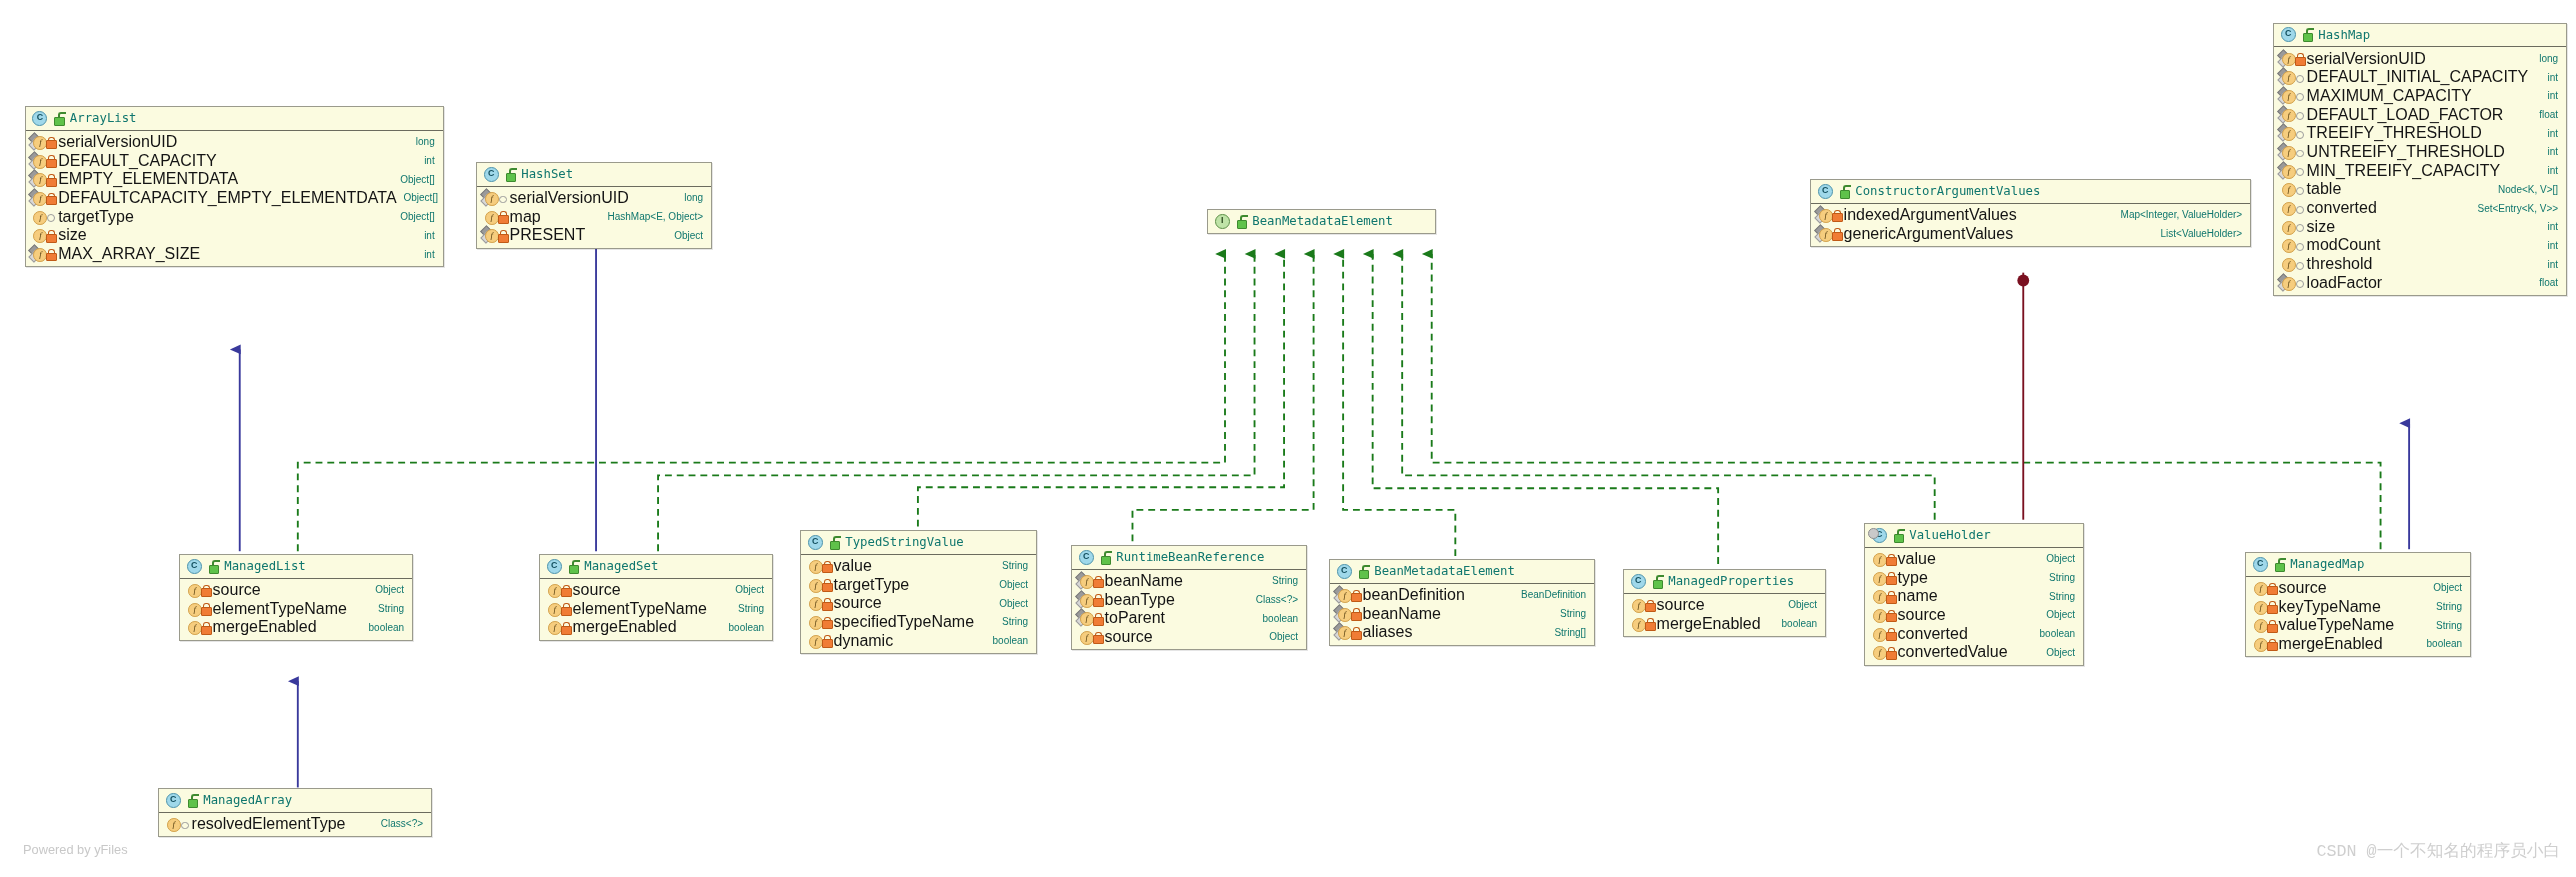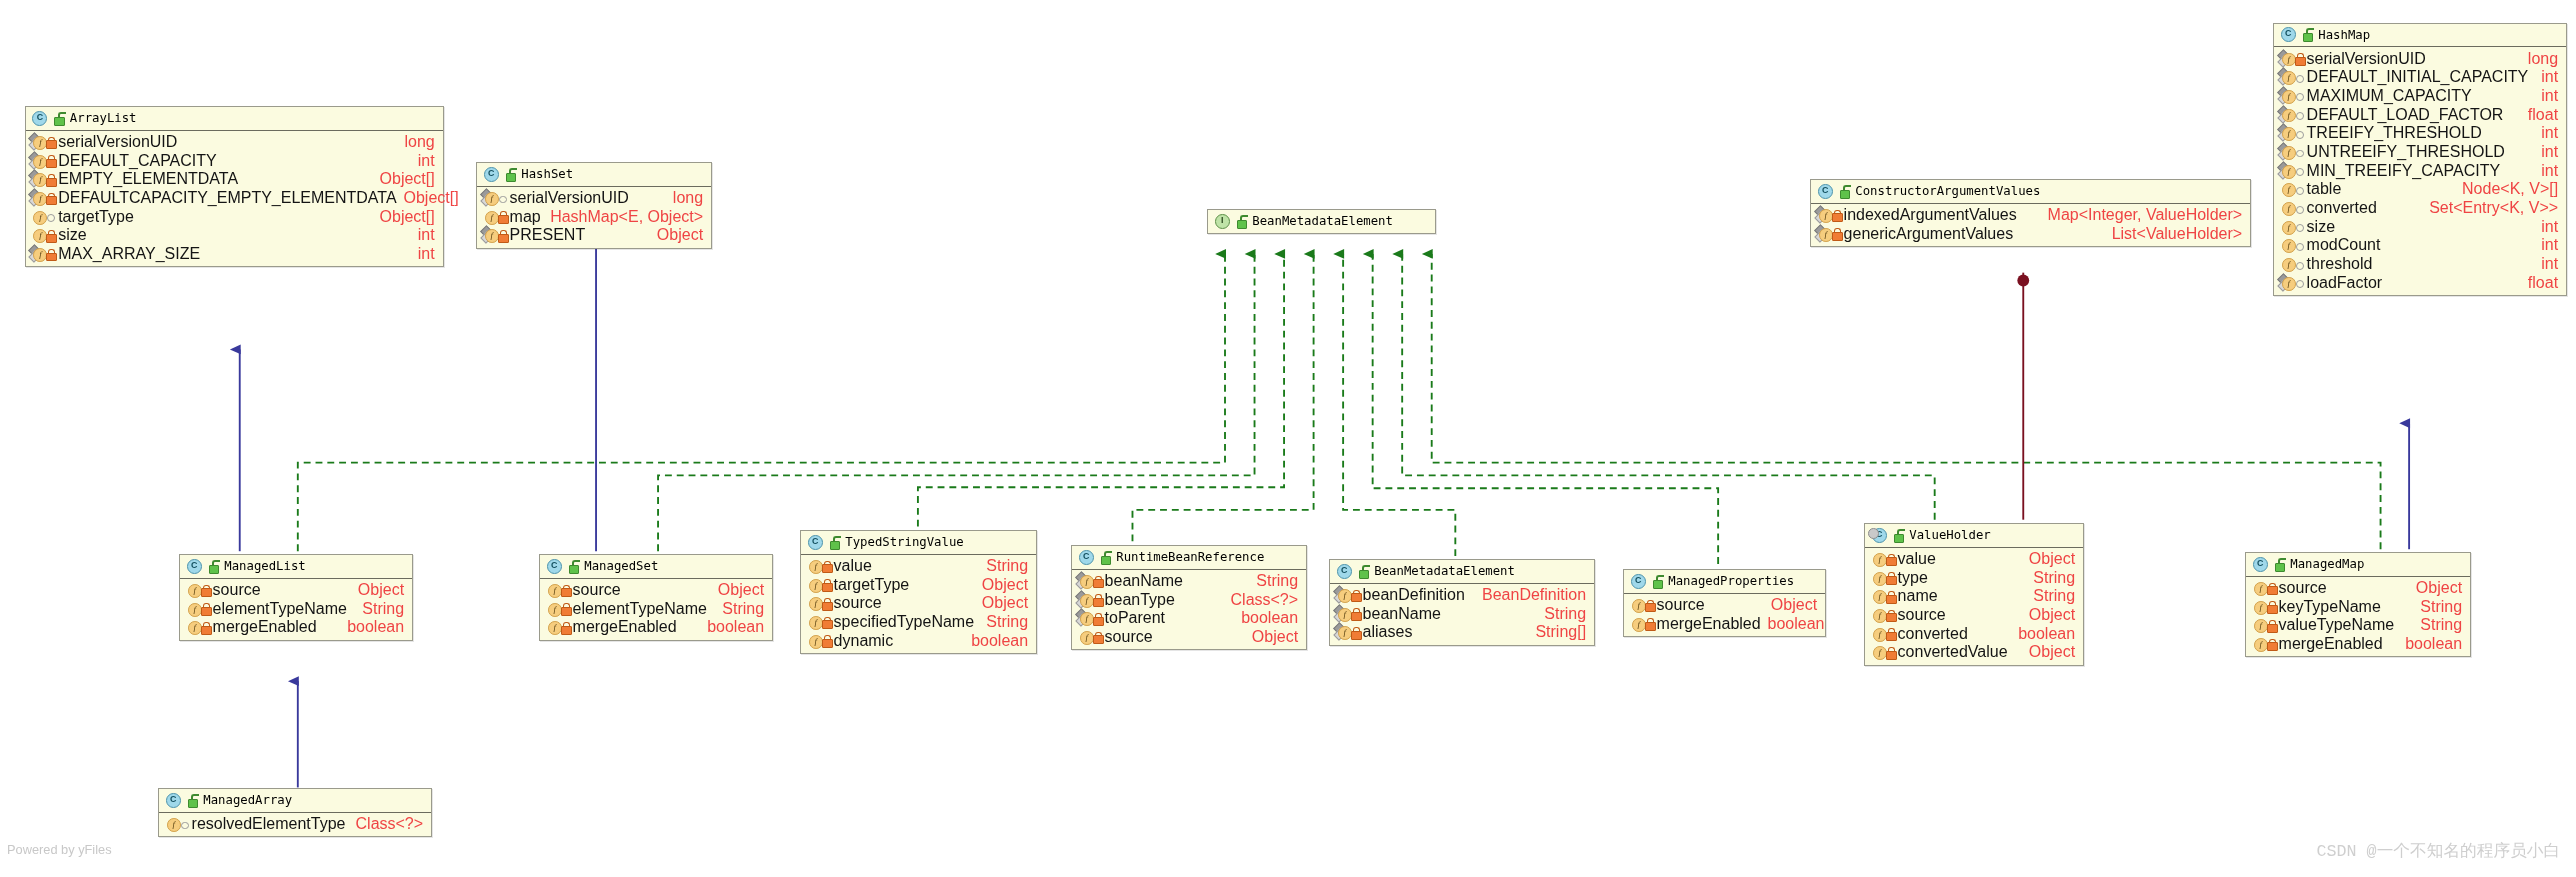--- a/index.html
+++ b/index.html
@@ -22,36 +22,36 @@
   .uml .hdr{
     display:flex;align-items:center;
     gap:5.9px;
     padding:3.9px 7.9px 3.9px 6.9px;
     border-bottom:1px solid #6b6b5e;
     background:#fbfbe0;
     white-space:nowrap;
   }
   .uml .hdr .cname{
     font-family:"DejaVu Sans Mono","Liberation Mono",monospace;
-    font-size:12.3px;color:#000000;letter-spacing:0px;
+    font-size:12.3px;color:#0f766e;letter-spacing:0px;
   }
   .uml .rows{padding:2px 0 3px 0;}
   .uml .row{
     display:flex;align-items:center;
     padding:0px 7.9px 0px 6.9px;
     height:18.7px;white-space:nowrap;
   }
   .uml .row .fname{
     font-family:"Liberation Sans",sans-serif;
     font-size:16px;color:#141414;
     margin-left:3px;
   }
   .uml .row .ftype{
     font-family:"Liberation Sans",sans-serif;
-    font-size:16px;color:#ef4444;
+    font-size:10px;color:#0f766e;
     margin-left:auto;padding-left:6.9px;
   }
 
   
   .ic{flex:0 0 auto;display:inline-block;position:relative;}
 
   .ic-class{width:12.8px;height:12.8px;border-radius:50%;
     background:#9fd8ea;border:1px solid #4d93ab;
     font-family:"Liberation Sans",sans-serif;font-size:8.9px;line-height:10.8px;
     text-align:center;color:#14505f;font-weight:bold;}
@@ -87,21 +87,21 @@
   .ic-pkg{width:8.9px;height:10.8px;}
   .ic-pkg .dot{position:absolute;left:1px;top:3px;width:5.9px;height:5.9px;
     border-radius:50%;border:1.5px solid #9a9a9a;background:transparent;}
 
   .wm{
     position:absolute;
     font-family:"Liberation Sans",sans-serif;
     color:#c8c8c8;
     white-space:nowrap;
   }
-  .wm-left{left:7px;top:842px;font-size:12.8px;}
+  .wm-left{left:23px;top:842px;font-size:12.8px;}
   .wm-right{right:15.8px;top:839px;font-size:16.7px;color:#cfcfcf;font-family:Liberation Mono, monospace;}
 </style>
 </head>
 <body>
 
 <div id="canvas">
 
   <svg class="edges" viewBox="0 0 2616 891">
     <defs>
       <marker id="greenTri" markerWidth="13" markerHeight="13" refX="6" refY="11" orient="auto" markerUnits="userSpaceOnUse">

